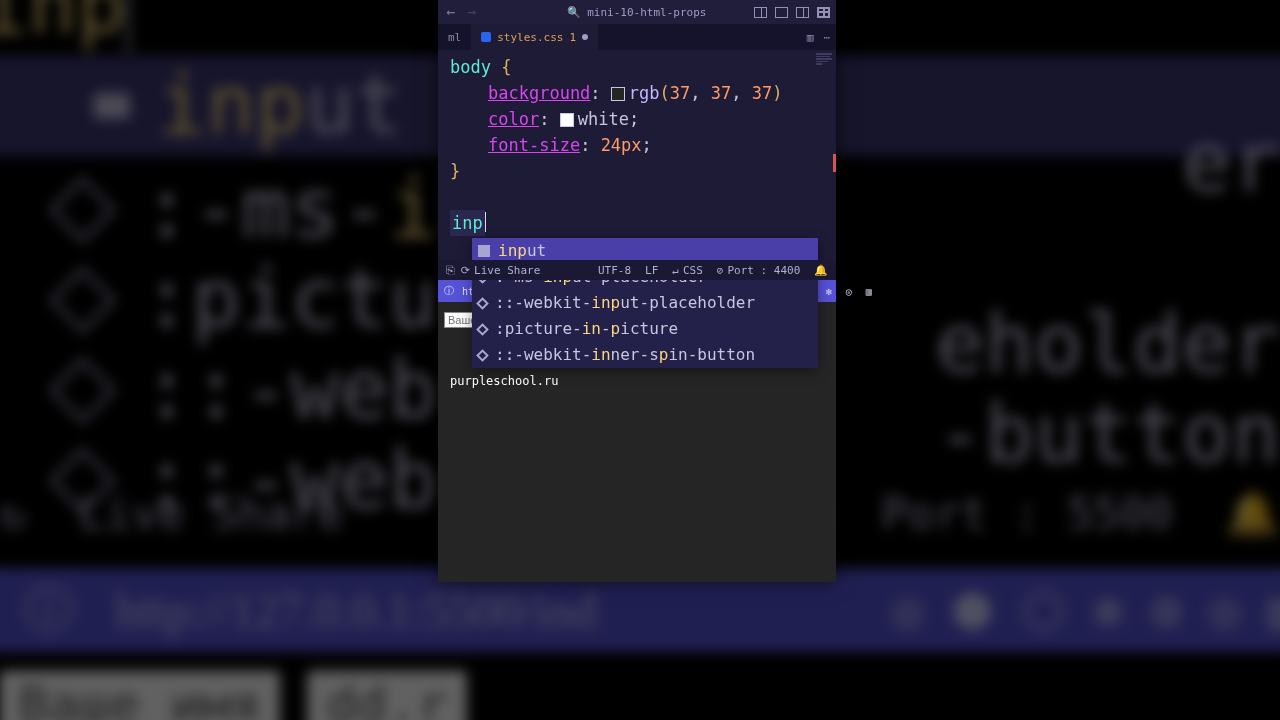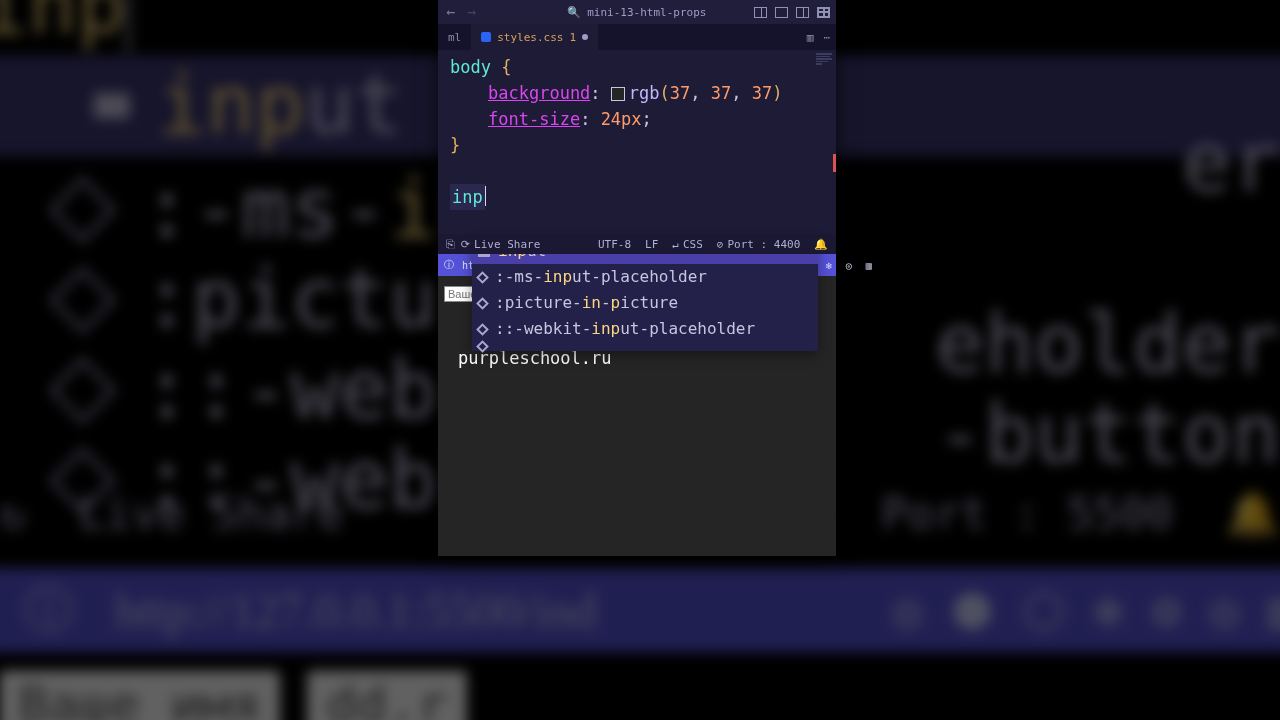--- a/index.html
+++ b/index.html
@@ -59,21 +59,21 @@
   .status .ls{display:flex;align-items:center;gap:4px;}
 
   
   .browser { background:#252525; }
   .bbar { height:22px; background:#5552d7; display:flex; align-items:center; padding:0 6px; gap:8px; color:#e3e2ff; font-size:10px;}
   .bbar .url{flex:0 0 auto;}
   .bbar .icons{margin-left:auto;display:flex;gap:8px;}
   .bbar .icons span, .bbar .i{width:12px;height:12px;display:inline-flex;align-items:center;justify-content:center;}
   .page { padding:10px 6px; min-height:280px; font-family: Georgia, serif;}
   .page input{font-family:Arial,sans-serif;font-size:11px;padding:1px 3px;border:1px solid #888;background:#fff;color:#555;}
-  .page .txt{color:#fff;font-size:17px;margin-top:46px;margin-left:14px;}
+  .page .txt{color:#fff;font-size:12px;margin-top:46px;margin-left:6px;}
 </style>
 </head>
 <body>
 
 <div class="bg">
   <div class="bg-inner">
     <div style="padding-left:50px"><span class="hl">inp</span><span style="border-right:3px solid #d8d6ee"></span></div>
     <div class="bg-ac">
         <span style="width:34px;height:24px;background:#c8c5e0;margin-right:26px"></span>
         <span class="hl">inp</span>
@@ -125,21 +125,21 @@
 
 <div class="win">
 
   <div class="titlebar">
     <div class="nav">
       <span>←</span>
       <span style="opacity:.4">→</span>
     </div>
     <div class="search">
       <span>🔍</span>
-      <span>mini-13-html-props</span>
+      <span>mini-10-html-props</span>
     </div>
     <div class="layout">
       <span class="split"></span>
       <span></span>
       <span class="split"></span>
       <span class="grid">
           <i></i>
           <i></i>
           <i></i>
           <i></i>
@@ -167,45 +167,47 @@
   <div class="editor">
     <div class="minimap">
         <div></div>
         <div style="width:70%"></div>
         <div></div>
         <div style="width:60%"></div>
         <div style="width:30%"></div>
       </div>
     <div><span class="tok-sel">body</span> <span class="tok-br">{</span></div>
     <div style="padding-left:38px"><span class="tok-prop">background</span><span class="tok-punc">:</span> <span class="swatch" style="background:rgb(37,37,37)"></span><span class="tok-fn">rgb</span><span class="tok-br">(</span><span class="tok-num">37</span><span class="tok-punc">,</span> <span class="tok-num">37</span><span class="tok-punc">,</span> <span class="tok-num">37</span><span class="tok-br">)</span></div>
+    <div style="padding-left:38px"><span class="tok-prop">color</span><span class="tok-punc">:</span> <span class="swatch white"></span><span class="tok-kw">white</span><span class="tok-punc">;</span></div>
     <div style="padding-left:38px"><span class="tok-prop">font-size</span><span class="tok-punc">:</span> <span class="tok-num">24px</span><span class="tok-punc">;</span></div>
     <div><span class="tok-br">}</span></div>
     <div>&nbsp;</div>
     <div><span class="typed"><span class="tok-sel">inp</span></span><span class="cursor"></span></div>
     <div class="errbar"></div>
 
     <div class="ac">
       <div class="row sel">
           <span class="ico tag"></span>
           <span><span class="hl">inp</span><span>ut</span></span>
         </div>
       <div class="row">
           <span class="ico cube"></span>
           <span><span>:-ms-</span><span class="hl">inp</span><span>ut-placeholder</span></span>
         </div>
       <div class="row">
           <span class="ico cube"></span>
+          <span><span>::-webkit-</span><span class="hl">inp</span><span>ut-placeholder</span></span>
+        </div>
+      <div class="row">
+          <span class="ico cube"></span>
           <span><span>:picture-</span><span class="hl">in</span><span>-</span><span class="hl">p</span><span>icture</span></span>
         </div>
       <div class="row">
           <span class="ico cube"></span>
-          <span><span>::-webkit-</span><span class="hl">inp</span><span>ut-placeholder</span></span>
-        </div>
-      <div class="row">
-          <span class="ico cube"></span>
+          <span><span>::-webkit-</span><span class="hl">in</span><span>ner-s</span><span class="hl">p</span><span>in-button</span></span>
         </div>
     </div>
   </div>
 
   <div class="status">
     <div class="left">
       <span>⎘</span>
       <span class="ls">
           <span>⟳</span>
           <span>Live Share</span>

